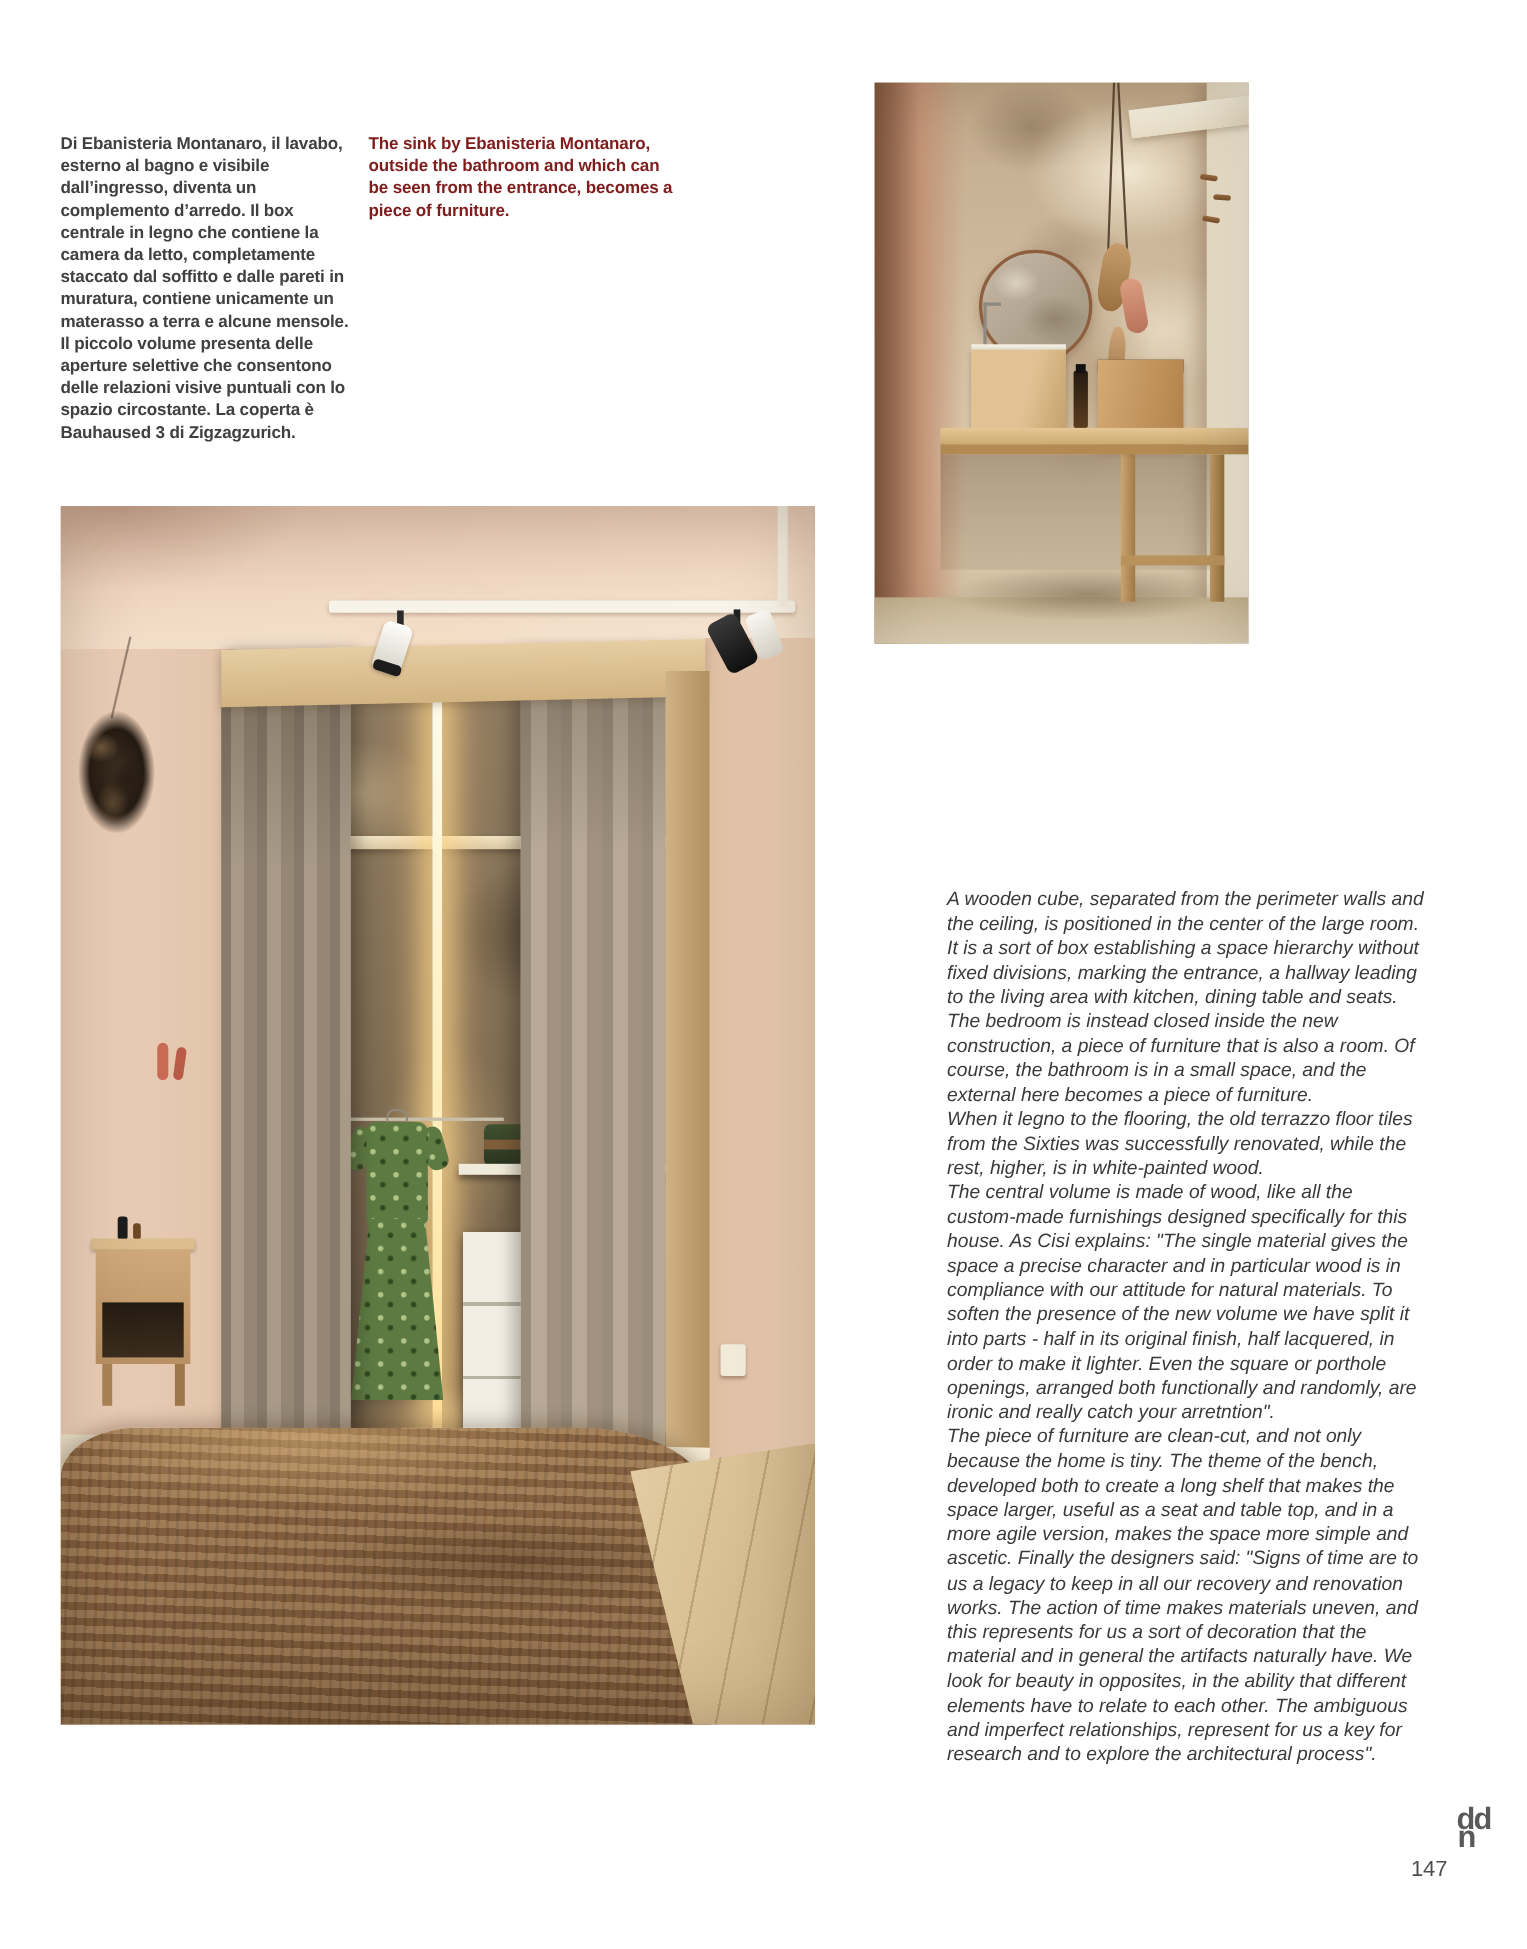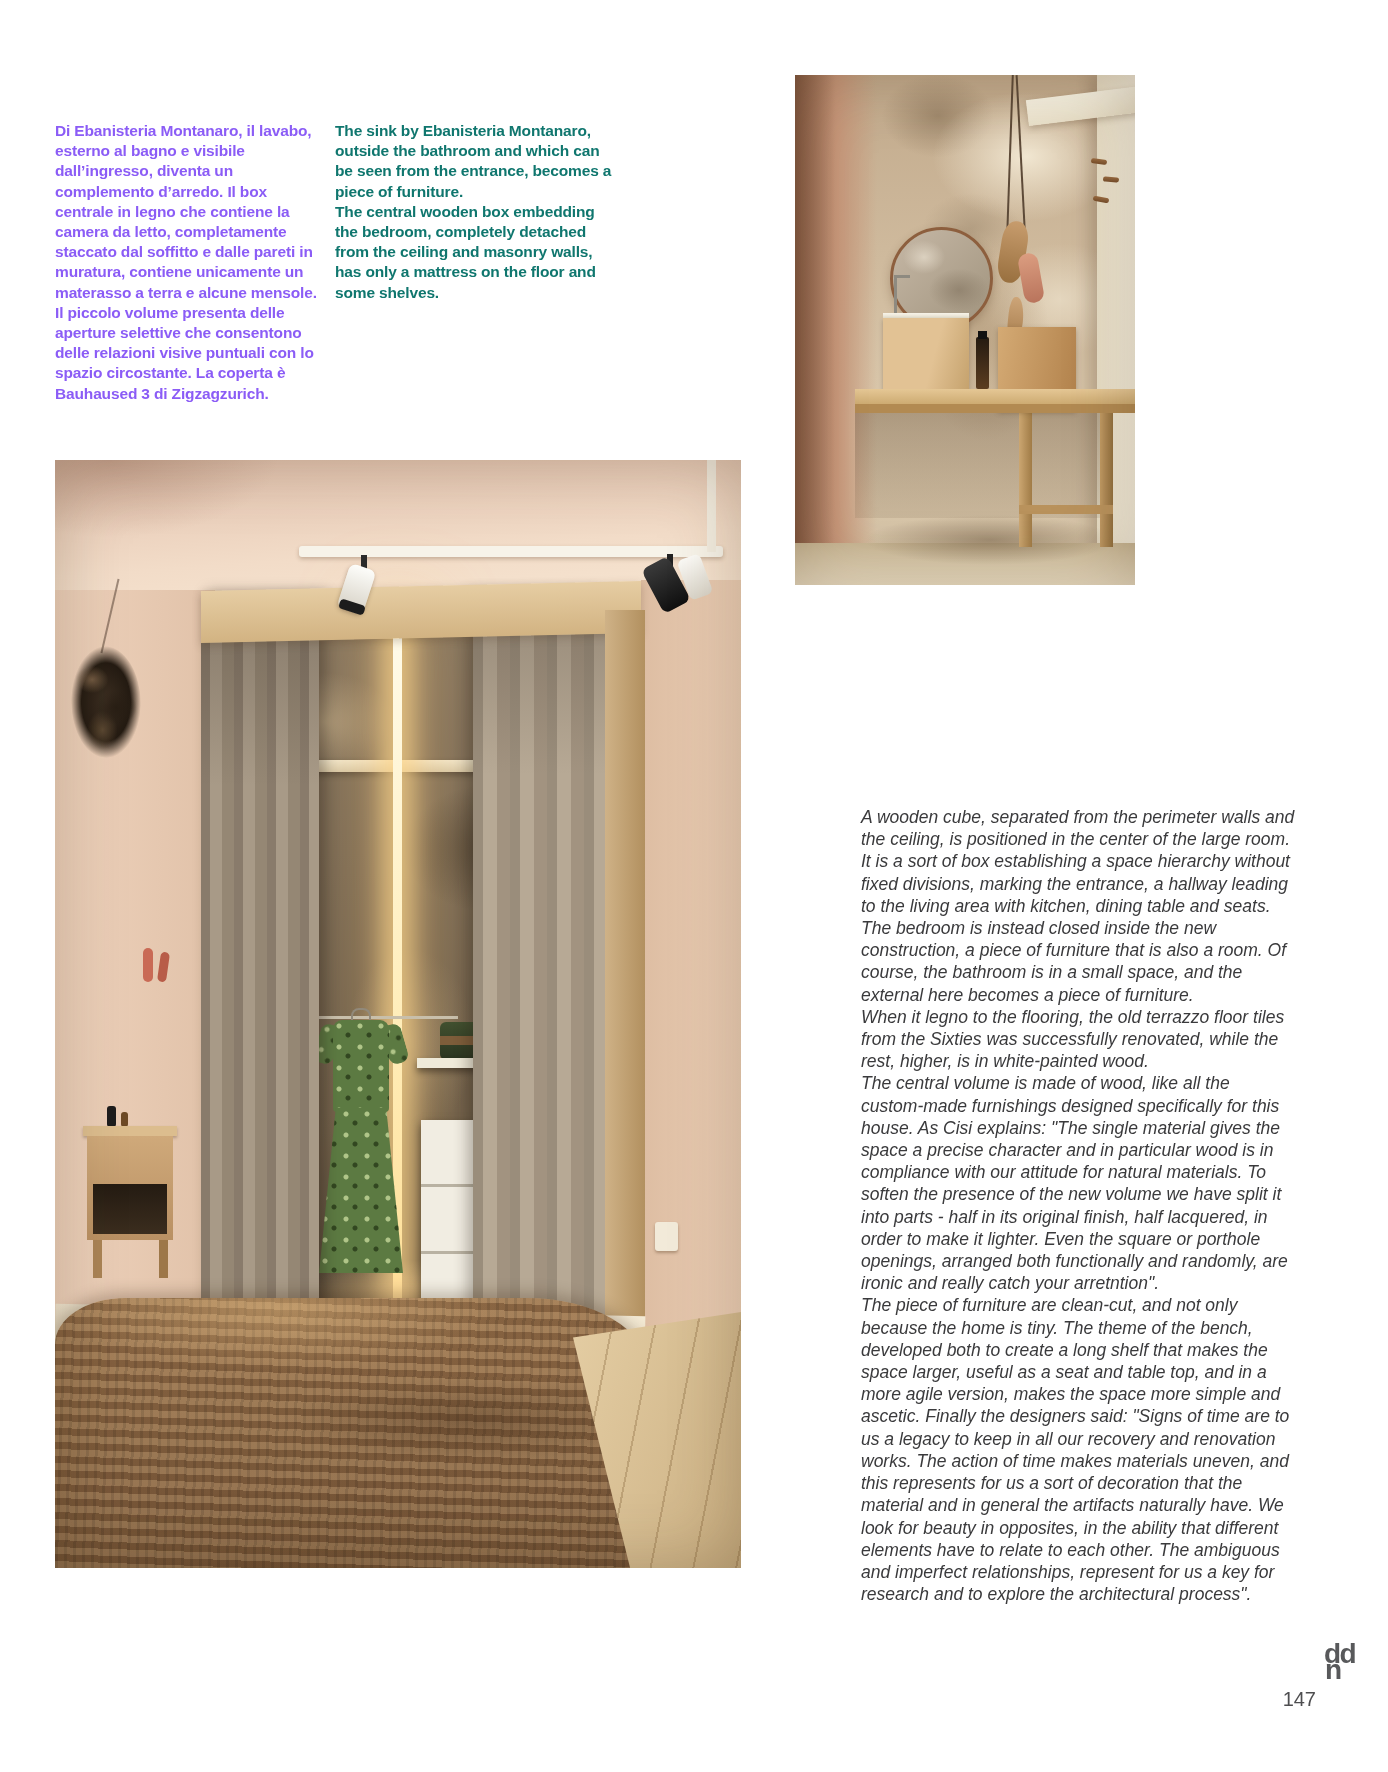--- a/index.html
+++ b/index.html
@@ -2,24 +2,24 @@
 <html><head>
 <meta charset="utf-8">
 <style>
   html,body { margin:0; padding:0; background:#ffffff; }
   .page {
     position:relative; width:1388px; height:1772px; background:#ffffff;
     font-family:"Liberation Sans", sans-serif; overflow:hidden;
   }
 
   
-  .caption { position:absolute; font-weight:bold; color:#8b5cf6; font-size:15.5px; line-height:20.2px; letter-spacing:-0.15px; }
+  .caption { position:absolute; font-weight:bold; color:#404040; font-size:15.5px; line-height:20.2px; letter-spacing:-0.15px; }
   .caption p { margin:0; }
   .caption-it { left:55px; top:121px; width:274px; }
-  .caption-en { left:335px; top:121px; width:286px; color:#0f766e; }
+  .caption-en { left:335px; top:121px; width:286px; color:#7f1d1d; }
 
   .body-col { position:absolute; left:861px; top:806px; width:434px; font-style:italic; font-size:17.5px; line-height:22.2px; color:#3a3a3c; }
   .body-col p { margin:0; }
 
   .ddn { position:absolute; left:1324px; top:1644px; color:#58595b; font-weight:bold; font-size:28px; line-height:19px; letter-spacing:-1.5px; }
   .ddn span { display:block; }
   .ddn .l2 { margin-left:1px; margin-top:-3px; }
 
   .pagenum { position:absolute; left:1270px; top:1688px; width:46px; text-align:right; color:#4e4e50; font-size:20px; font-weight:normal; }
 
@@ -192,21 +192,20 @@
 <body>
 
 <div class="page">
 
   <section class="caption caption-it">
     <p>Di Ebanisteria Montanaro, il lavabo, esterno al bagno e visibile dall’ingresso, diventa un complemento d’arredo. Il box centrale in legno che contiene la camera da letto, completamente staccato dal soffitto e dalle pareti in muratura, contiene unicamente un materasso a terra e alcune mensole. Il piccolo volume presenta delle aperture selettive che consentono delle relazioni visive puntuali con lo spazio circostante. La coperta è Bauhaused 3 di Zigzagzurich.</p>
   </section>
 
   <section class="caption caption-en">
     <p>The sink by Ebanisteria Montanaro, outside the bathroom and which can be seen from the entrance, becomes a piece of furniture.</p>
-    <p>The central wooden box embedding the bedroom, completely detached from the ceiling and masonry walls, has only a mattress on the floor and some shelves.</p>
   </section>
 
   <figure class="photo photo-bath">
     <div class="layer bp-wall"></div>
     <div class="layer bp-leftwall"></div>
     <div class="layer bp-leftwall-shade"></div>
     <div class="layer bp-rightwall"></div>
     <div class="layer bp-topshelf"></div>
     <div class="layer bp-peg bp-peg1"></div>
     <div class="layer bp-peg bp-peg2"></div>

